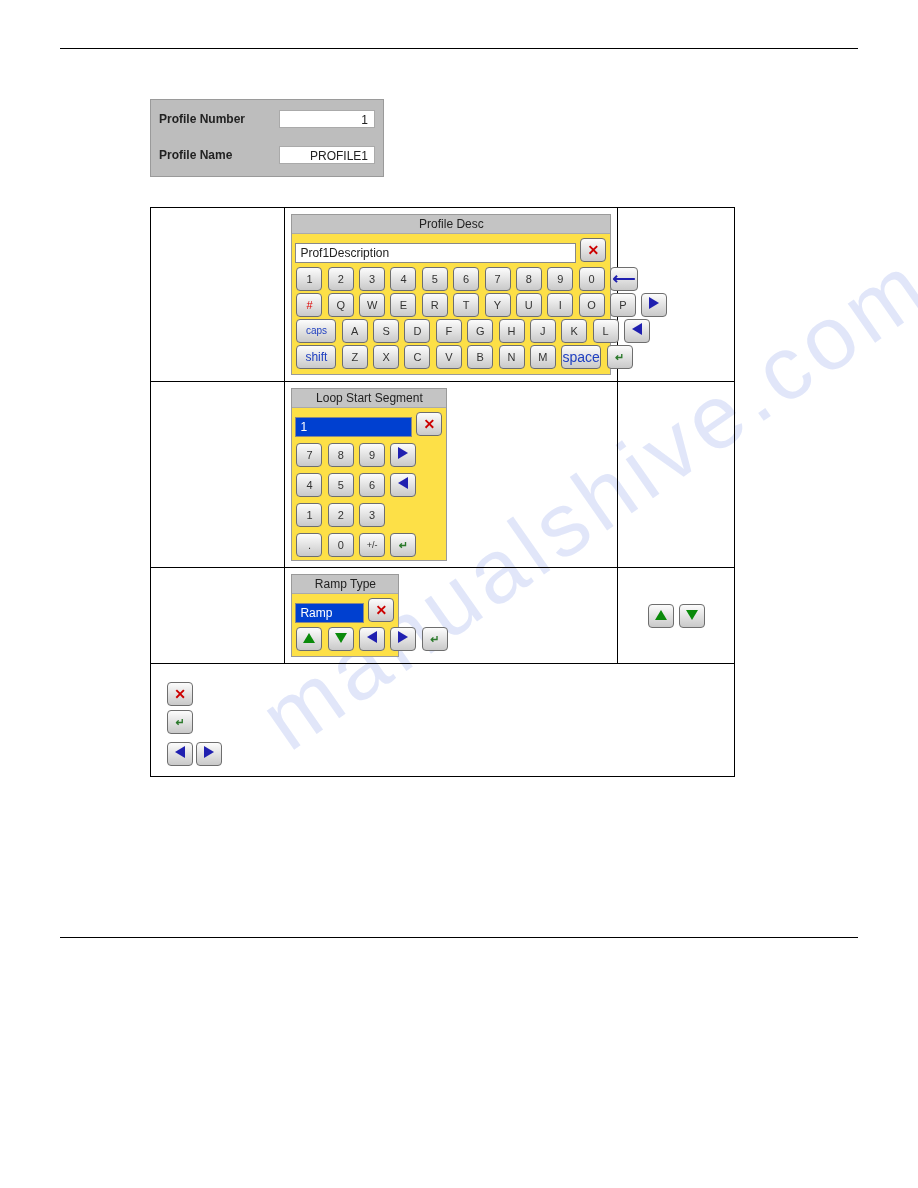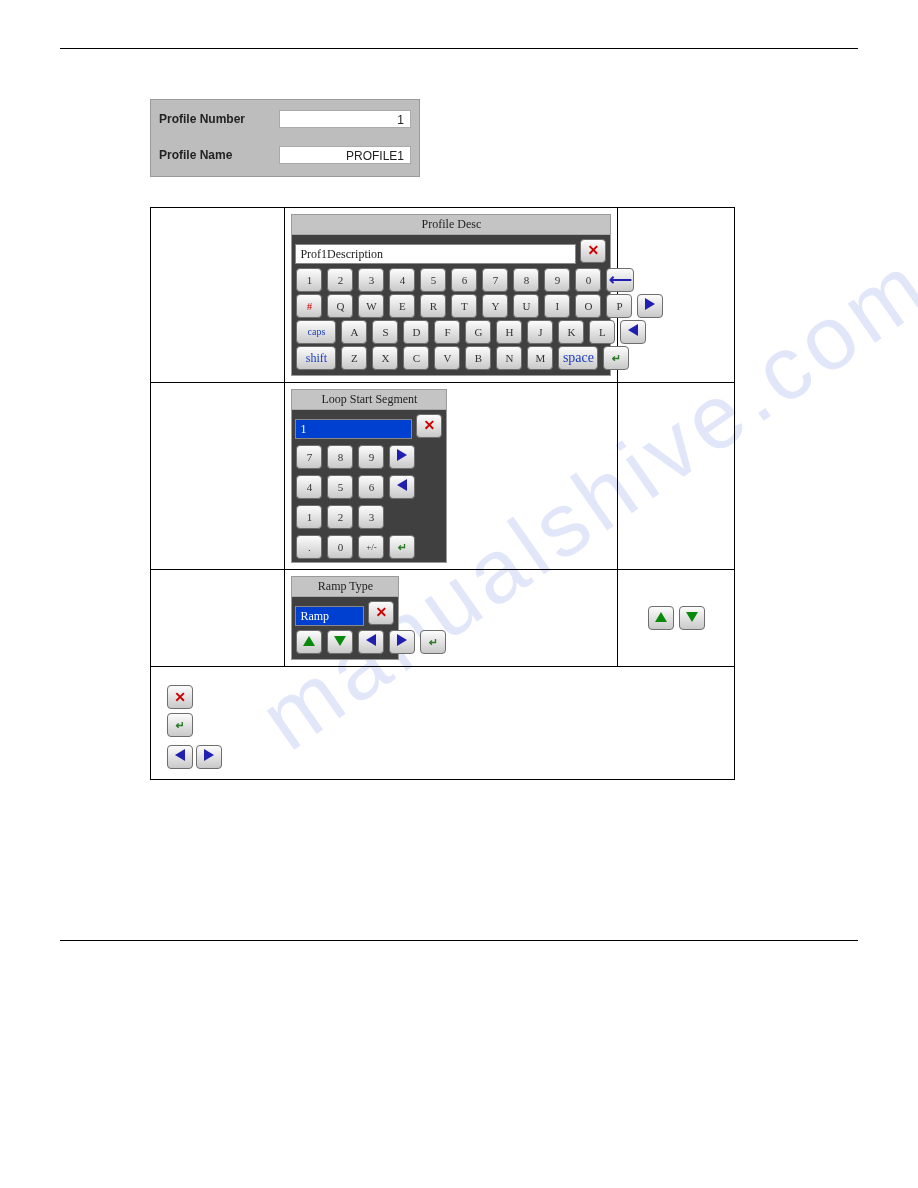--- a/index.html
+++ b/index.html
@@ -9,21 +9,21 @@
     color: #222;
     margin: 0;
     padding: 40px 60px;
     background: #fff;
     width: 918px;
   }
   .hr { border-top: 1px solid #000; margin: 8px 0 50px; }
 
   
   .profile-card {
-    width: 270px;
+    width: 234px;
     background: #bdbdbd;
     border: 1px solid #9a9a9a;
     margin: 0 0 30px 90px;
     padding: 6px 8px 8px;
   }
   .profile-row { display: flex; align-items: center; margin: 4px 0; }
   .profile-row label { flex: 0 0 120px; font-weight: bold; font-size: 12px; }
   .profile-row .field {
     flex: 1;
     background: #fff;
@@ -44,23 +44,22 @@
     border: 1px solid #000;
     vertical-align: top;
     padding: 6px;
   }
   .col-a { width: 140px; }
   .col-c { width: 120px; }
 
   
   .pad {
     display: inline-block;
-    background: #404040;
+    background: #fde047;
     border: 1px solid #9a9a9a;
-    font-family: Liberation Serif, serif;
   }
   .pad-title {
     background: #c4c4c4;
     text-align: center;
     padding: 2px 4px;
     font-size: 12px;
     border-bottom: 1px solid #aaa;
   }
   .pad-input-row {
     display: flex;

